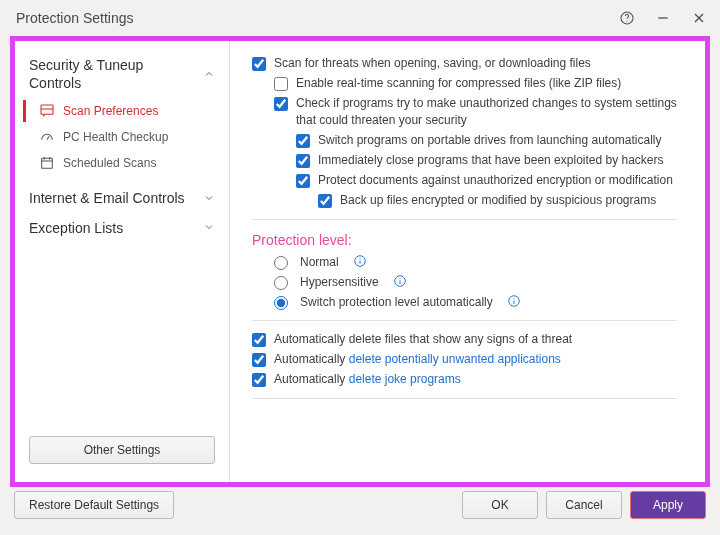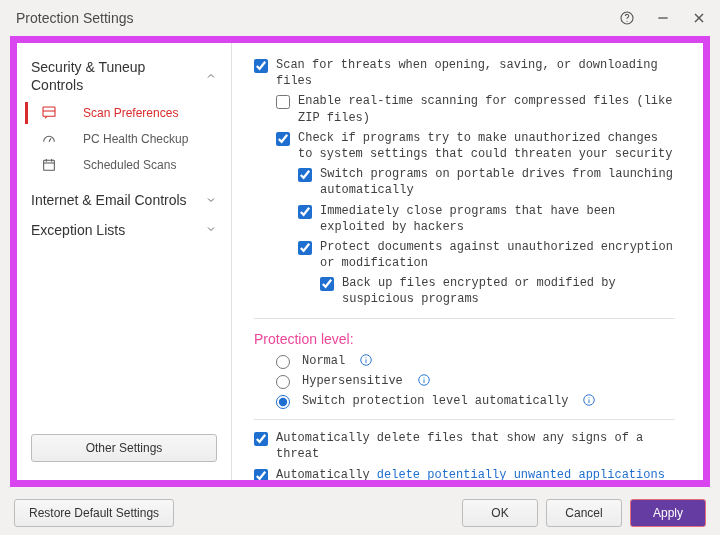--- a/index.html
+++ b/index.html
@@ -32,21 +32,21 @@
   .titlebar .title { flex: 1; }
   .titlebar .tb-controls { display:flex; align-items:center; gap: 14px; }
   .tb-btn { width:22px; height:22px; display:flex; align-items:center; justify-content:center; color:#555; cursor:pointer; border-radius:3px; }
   .tb-btn svg { width:16px; height:16px; display:block; }
 
   
   .content-frame {
     flex: 1;
     margin: 0 10px 4px 10px;
     background: #ffffff;
-    border: 7px solid #d946ef;
+    border: 5px solid #d946ef;
     display: flex;
     overflow: hidden;
   }
 
   
   .sidebar {
     width: 215px;
     border-right: 1px solid #e0e0e0;
     display:flex;
     flex-direction:column;
@@ -62,21 +62,21 @@
     cursor:pointer;
   }
   .side-group .group-label { line-height:1.25; max-width:160px; }
   .chev { width:12px; height:12px; }
   .side-items { padding: 2px 0 6px 0; }
   .side-item {
     height: 26px;
     display:flex;
     align-items:center;
     padding-left: 24px;
-    gap: 26px;
+    gap: 8px;
     color: #5a5a5a;
     cursor:pointer;
     position:relative;
   }
   .side-item .item-icon { width:16px; height:16px; display:flex; align-items:center; justify-content:center; }
   .side-item .item-icon svg { width:16px;height:16px; }
   .side-item .item-label { font-size:12px; }
   .side-item.active { color: #d92b2b; }
   .side-item.active::before {
     content:"";
@@ -99,21 +99,21 @@
   }
 
   
   .main {
     flex:1;
     padding: 12px 28px 12px 22px;
     overflow:auto;
     color:#404040;
   }
   .row { display:flex; align-items:flex-start; gap:8px; padding:2px 0; }
-  .row label { cursor:pointer; line-height:1.35;font-family:Liberation Mono, monospace; }
+  .row label { cursor:pointer; line-height:1.35; }
   input[type=checkbox] {
     width:14px;height:14px; margin:2px 0 0 0;
     accent-color:#1f6fd0;
     flex:0 0 14px;
   }
   input[type=radio]{
     width:14px;height:14px;margin:2px 4px 0 0;
     accent-color:#1f6fd0;
   }
   .indent1 { padding-left: 22px; }
@@ -127,21 +127,20 @@
     display:inline-flex; width:14px;height:14px; vertical-align:-2px; margin-left:6px;
   }
   .info-icon svg{width:14px;height:14px;}
   a.inline-link { color:#1f6fd0; text-decoration:none; cursor:pointer; }
 
   
   .footer {
     height: 44px;
     padding: 0 14px;
     display:flex;
-    align-items:center;
     background:#f2f1f0;
   }
   .footer .restore {
     height:28px;
     padding:0 14px;
     background:linear-gradient(#f7f7f7,#ededed);
     border:1px solid #bcbcbc;
     border-radius:3px;
     font-size:12px; color:#333; cursor:pointer;
   }

